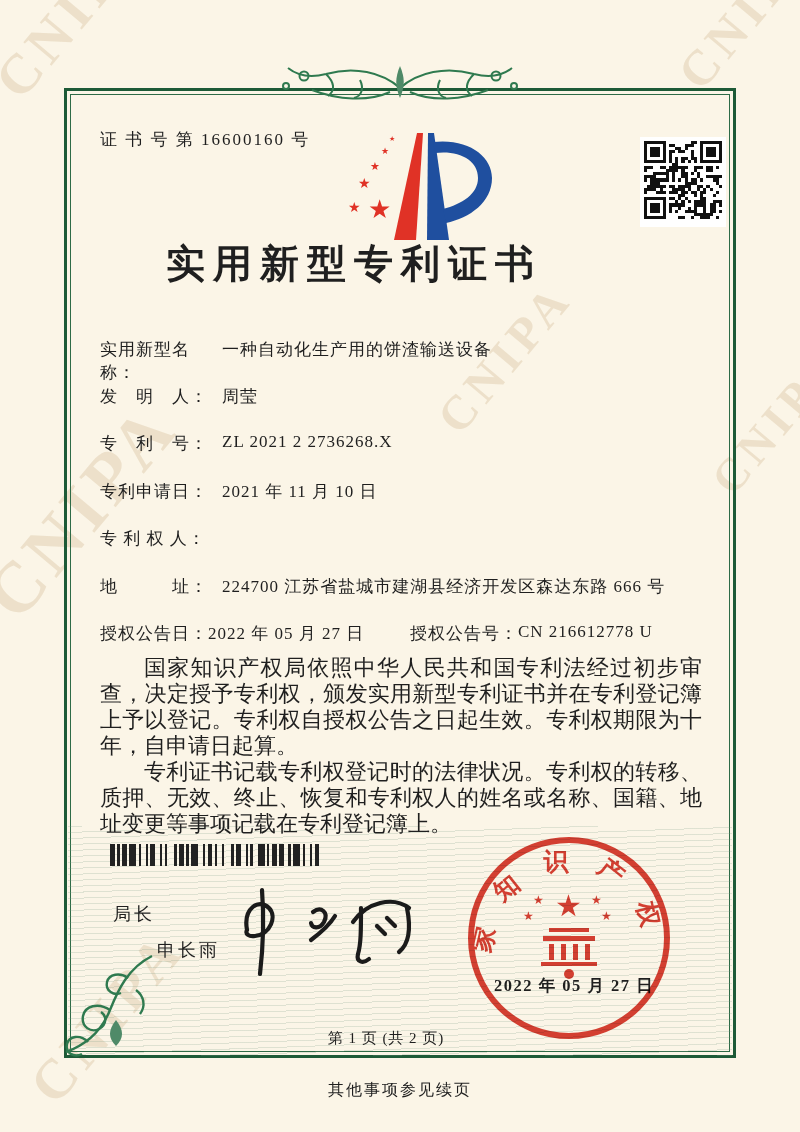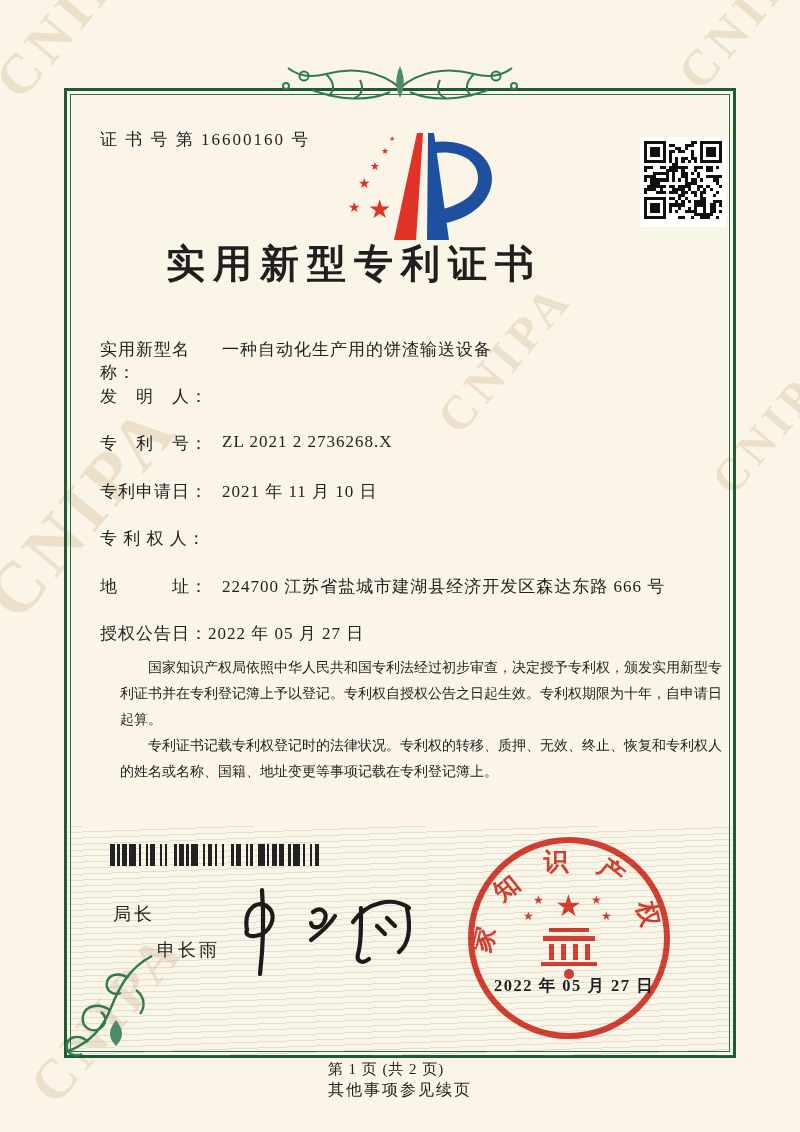--- a/index.html
+++ b/index.html
@@ -14,31 +14,31 @@
   .frame-inner{position:absolute;left:3px;top:3px;right:3px;bottom:3px;border:1px solid #2e6b47;}
   
   .waves{left:68px;top:826px;width:664px;height:230px;
          background:repeating-linear-gradient(178deg, rgba(120,155,132,0.22) 0 1px, rgba(0,0,0,0) 1px 6px);}
   .cert-no{left:100px;top:128px;font-size:17px;letter-spacing:2px;}
   .title{left:0;top:237px;width:708px;text-align:center;font-size:39px;font-weight:700;letter-spacing:8px;}
   .field-row{position:absolute;left:100px;width:620px;display:flex;font-size:17px;letter-spacing:1px;}
   .flabel{display:inline-block;width:122px;flex:0 0 122px;}
   .fvalue{flex:1;}
   .grant2{position:absolute;left:310px;top:0;display:flex;}
-  .paras{left:100px;top:655px;width:602px;font-size:14px;line-height:26px;text-align:justify;margin-left:20px;}
+  .paras{left:100px;top:655px;width:602px;font-size:22px;line-height:26px;text-align:justify;}
   .paras p{margin:0;text-indent:2em;}
   .barcode{left:110px;top:844px;width:212px;height:22px;display:flex;}
   .barcode div{height:100%;}
   .sig-title{left:113px;top:902px;font-family:"Liberation Sans","DejaVu Sans",sans-serif;
              font-size:18px;letter-spacing:3px;font-weight:500;}
   .sig-name{left:113px;top:938px;font-family:"Liberation Sans","DejaVu Sans",sans-serif;
             font-size:18px;letter-spacing:3px;font-weight:500;margin-left:44px;}
   .seal-date{left:494px;top:975px;font-size:16.5px;font-weight:700;letter-spacing:1.5px;z-index:3;}
   .seal-svg{left:463px;top:832px;mix-blend-mode:multiply;opacity:.95;z-index:4;}
-  .page-info{left:0;top:1029px;width:772px;text-align:center;font-size:15px;letter-spacing:1px;margin-top:31px;}
+  .page-info{left:0;top:1029px;width:772px;text-align:center;font-size:15px;letter-spacing:1px;}
   .note{left:0;top:1080px;width:800px;text-align:center;font-size:16px;letter-spacing:2px;}
   .qr{left:640px;top:137px;background:#fff;padding:4px;}
 </style>
 </head>
 <body>
 
 <div id="wm-layer">
     <div class="wm" style="left: -30px; top: -20px; font-size: 56px;">CNIPA</div>
     <div class="wm" style="left: 655px; top: -18px; font-size: 50px;">CNIPA</div>
     <div class="wm" style="left: 415px; top: 330px; font-size: 48px;">CNIPA</div>
@@ -416,39 +416,44 @@
 </div>
 
 <div class="abs title">实用新型专利证书</div>
 
 <div class="field-row" style="top:338px">
   <span class="flabel">实用新型名称：</span>
   <span class="fvalue">一种自动化生产用的饼渣输送设备</span>
 </div>
 <div class="field-row" style="top:385px">
   <span class="flabel">发　明　人：</span>
+  <span class="fvalue">周莹</span>
 </div>
 <div class="field-row" style="top:432px">
   <span class="flabel">专　利　号：</span>
   <span class="fvalue">ZL 2021 2 2736268.X</span>
 </div>
 <div class="field-row" style="top:480px">
   <span class="flabel">专利申请日：</span>
   <span class="fvalue">2021 年 11 月 10 日</span>
 </div>
 <div class="field-row" style="top:527px">
   <span class="flabel">专 利 权 人：</span>
 </div>
 <div class="field-row" style="top:575px">
   <span class="flabel">地　　　址：</span>
   <span class="fvalue">224700 江苏省盐城市建湖县经济开发区森达东路 666 号</span>
 </div>
 <div class="field-row" style="top:622px">
   <span>授权公告日：</span>
   <span>2022 年 05 月 27 日</span>
+  <span class="grant2">
+    <span>授权公告号：</span>
+    <span>CN 216612778 U</span>
+  </span>
 </div>
 
 <div class="abs paras">
   <p>国家知识产权局依照中华人民共和国专利法经过初步审查，决定授予专利权，颁发实用新型专利证书并在专利登记簿上予以登记。专利权自授权公告之日起生效。专利权期限为十年，自申请日起算。</p>
   <p>专利证书记载专利权登记时的法律状况。专利权的转移、质押、无效、终止、恢复和专利权人的姓名或名称、国籍、地址变更等事项记载在专利登记簿上。</p>
 </div>
 
 <div class="abs barcode" id="barcode">
     <div style="flex-grow: 2; background: rgb(34, 34, 34);"></div>
     <div style="flex-grow: 1; background: transparent;"></div>

